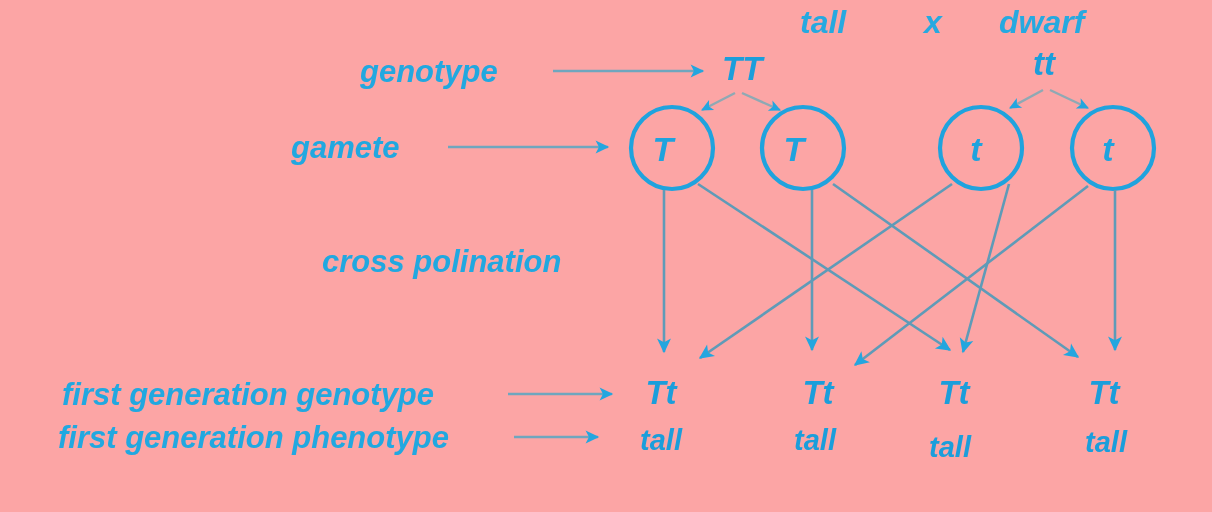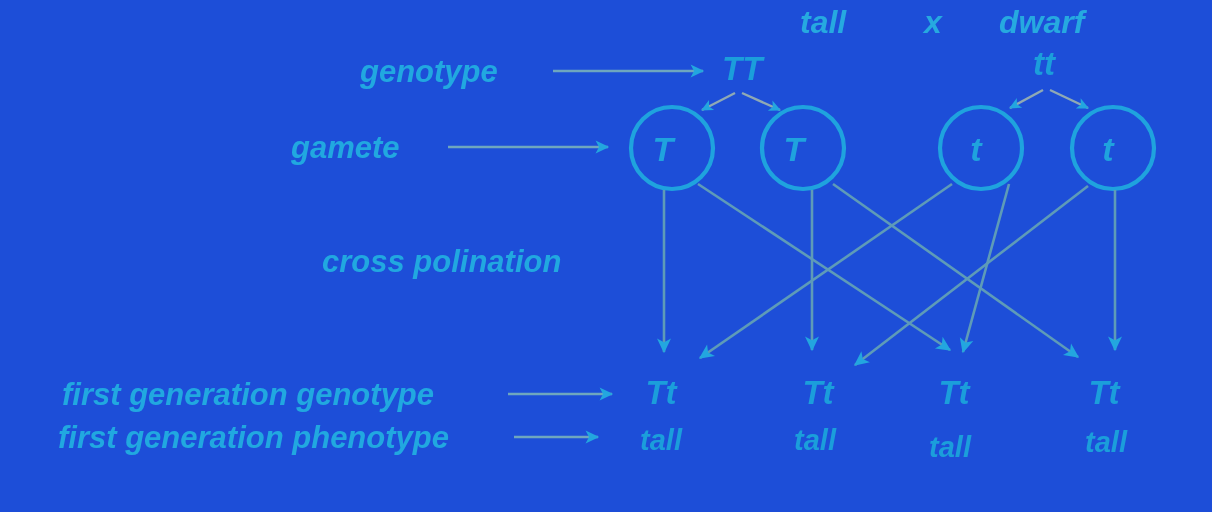--- a/index.html
+++ b/index.html
@@ -11,21 +11,21 @@
   body {
     width: 1212px;
     height: 512px;
     overflow: hidden;
     font-family: "Liberation Sans", sans-serif;
   }
   #diagram-root {
     position: relative;
     width: 1212px;
     height: 512px;
-    background: #1d4ed8;
+    background: #fca5a5;
   }
   svg#cross-diagram {
     display: block;
     width: 1212px;
     height: 512px;
   }
   .label-text {
     font-family: "Liberation Sans", sans-serif;
     font-style: italic;
     font-weight: bold;

